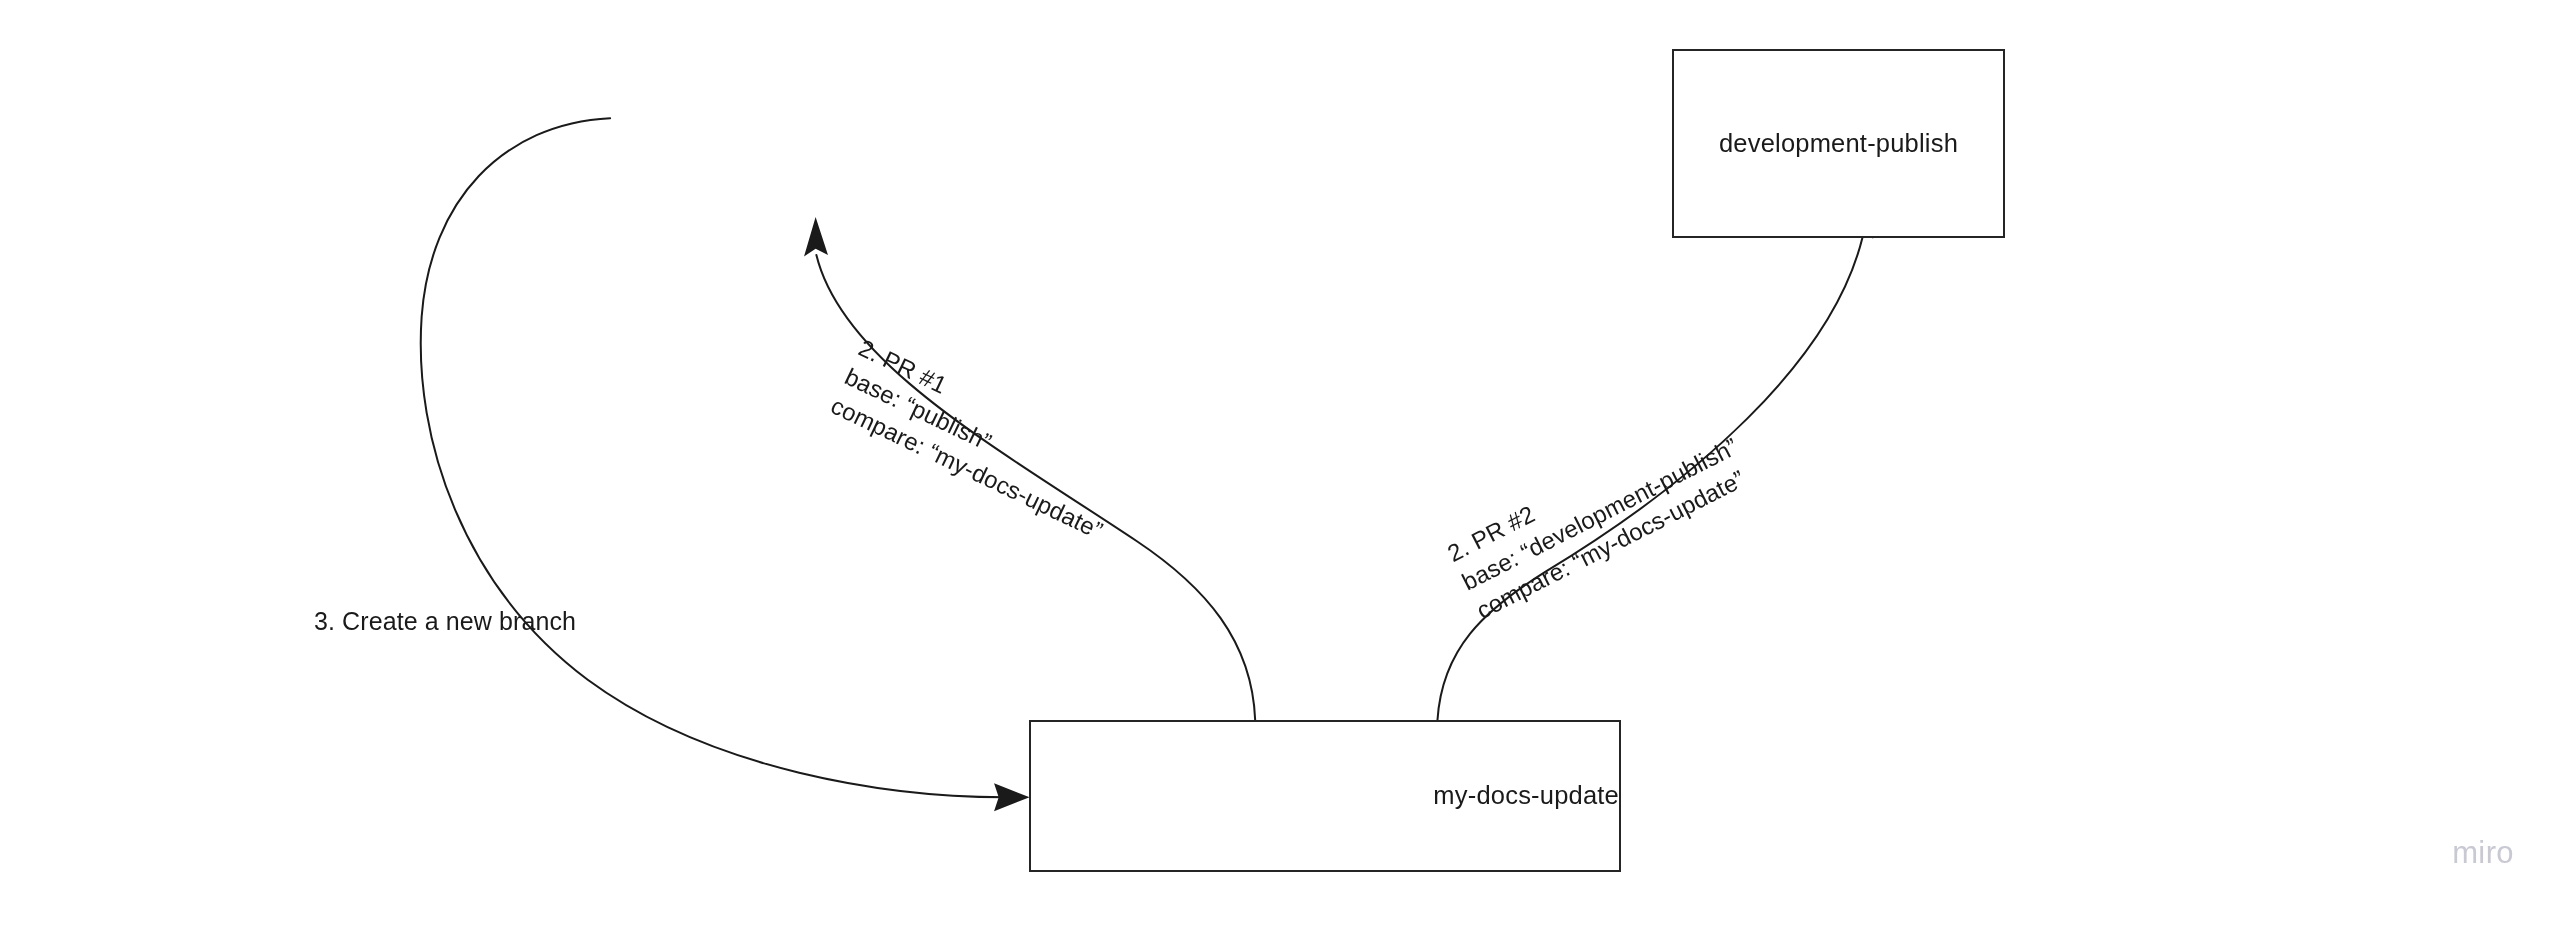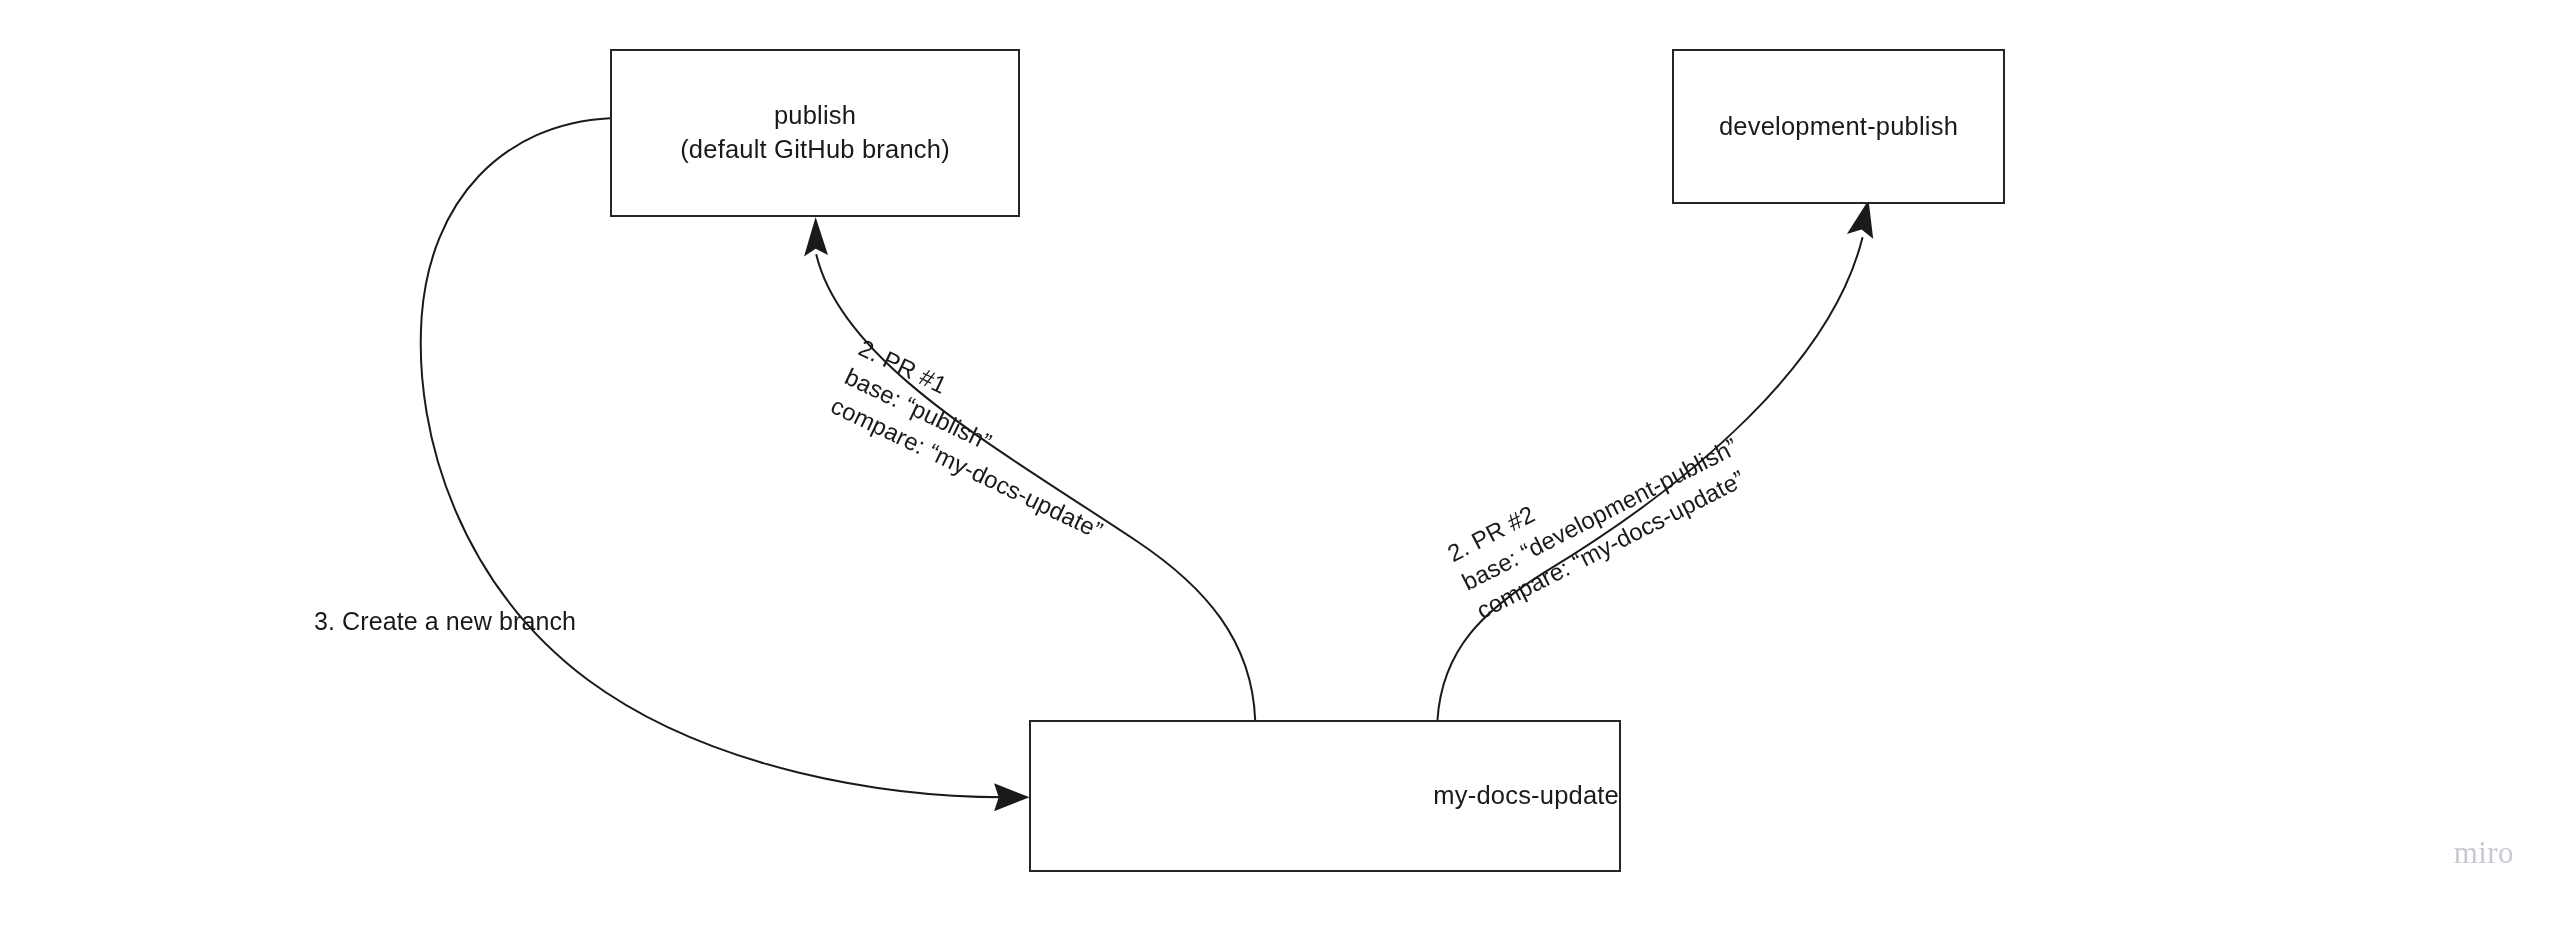--- a/index.html
+++ b/index.html
@@ -35,21 +35,21 @@
   #node-publish {
     left: 610px;
     top: 49px;
     width: 410px;
     height: 168px;
   }
   #node-development-publish {
     left: 1672px;
     top: 49px;
     width: 333px;
-    height: 155px;
+    height: 189px;
   }
   #node-my-docs-update {
     left: 1029px;
     top: 720px;
     width: 592px;
     height: 152px;
     justify-content: flex-end;
   }
   svg#edges {
     position: absolute;
@@ -96,21 +96,20 @@
     transform-origin: 0 0;
   }
   #watermark {
     position: absolute;
     right: 62px;
     bottom: 56px;
     color: #c9c9d4;
     font-size: 31px;
     letter-spacing: 0.4px;
     user-select: none;
-    font-family: Liberation Serif, serif;
   }
 </style>
 </head>
 <body>
 
 <div id="canvas">
 
   <svg id="edges" viewBox="0 0 3333 1200" xmlns="http://www.w3.org/2000/svg">
 
     <g>
@@ -122,24 +121,20 @@
       <path class="edge-path" d="M 1624,932 C 1620,830 1560,760 1470,700 C 1290,580 1090,470 1056,330"></path>
       <polygon class="arrow-head" points="1055,281 1040,332 1055,322 1071,330"></polygon>
     </g>
 
     <g>
       <path class="edge-path" d="M 1860,932 C 1866,840 1920,790 2000,740 C 2190,625 2370,470 2410,308"></path>
       <polygon class="arrow-head" points="2418,259 2390,303 2409,297 2424,309"></polygon>
     </g>
   </svg>
 
-  <div class="node" id="node-publish">
-    <span>publish
-(default GitHub branch)</span>
-  </div>
 
   <div class="node" id="node-development-publish">
     <span>development-publish</span>
   </div>
 
   <div class="node" id="node-my-docs-update">
     <span>my-docs-update</span>
   </div>
 
   <div class="edge-label" id="label-create-branch">3. Create a new branch</div>

